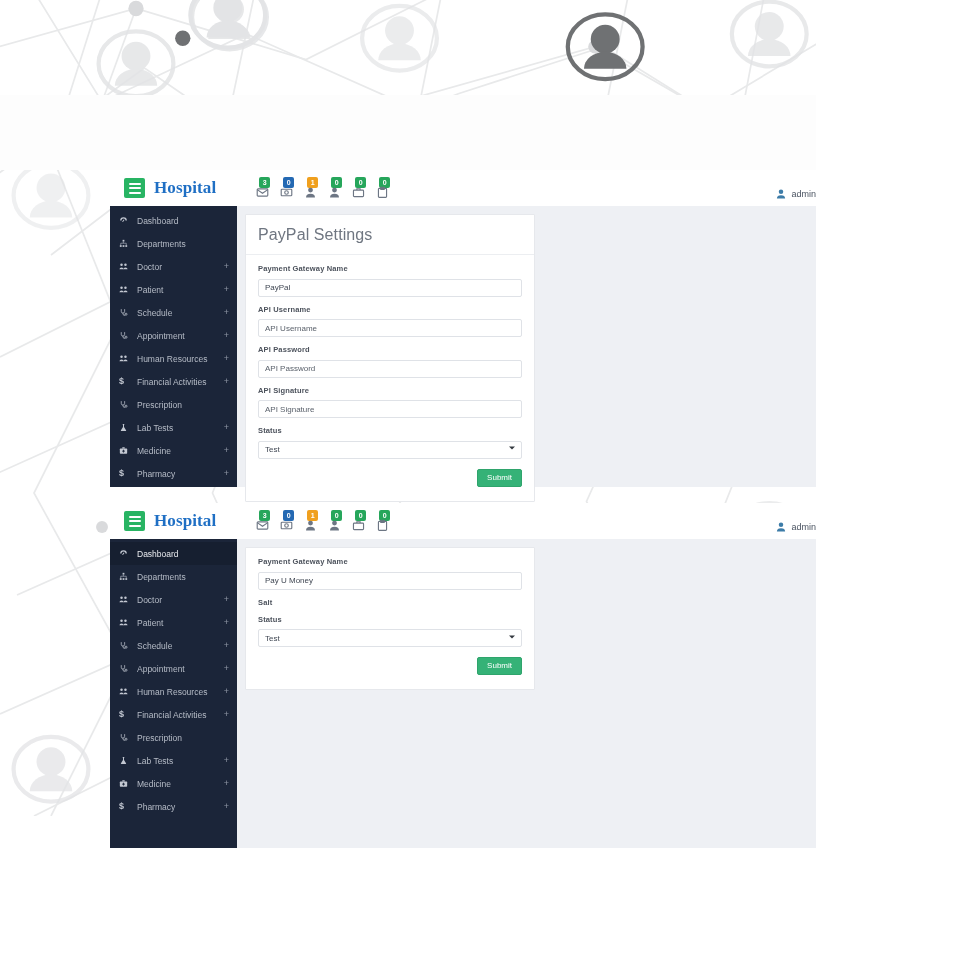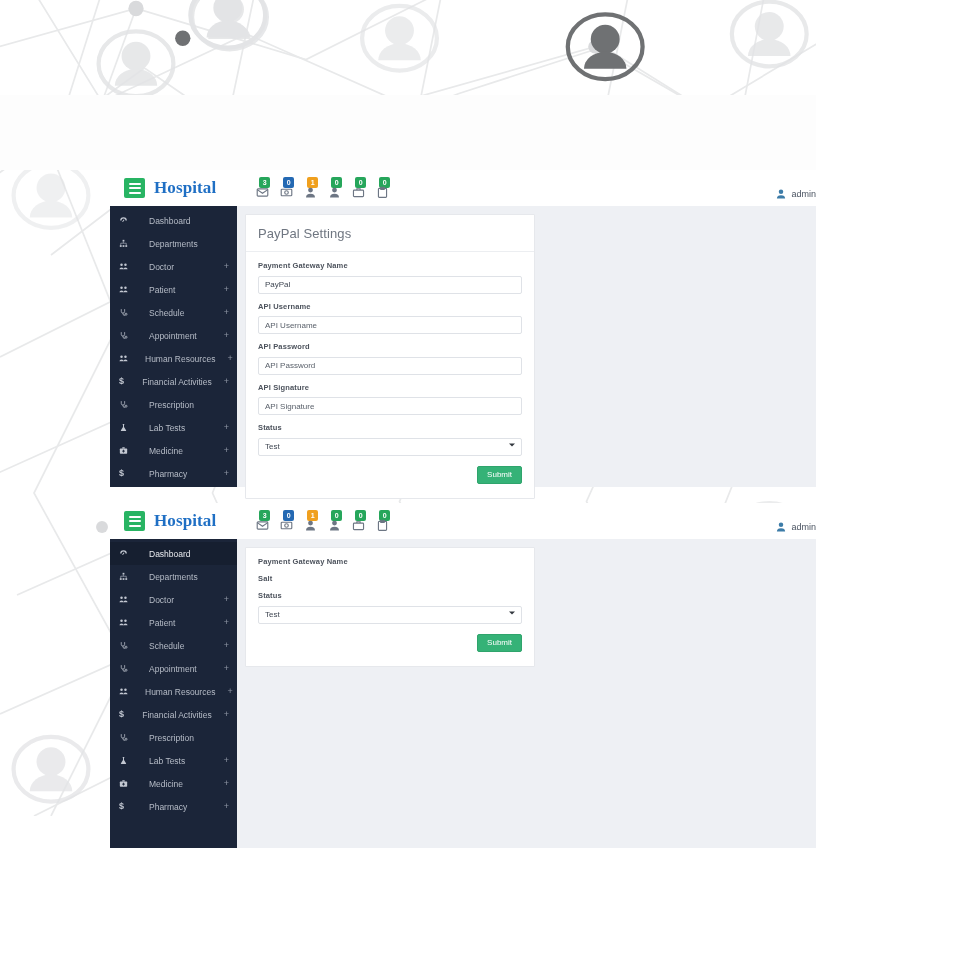--- a/index.html
+++ b/index.html
@@ -126,21 +126,20 @@
   }
   .side-item {
     display: flex;
     align-items: center;
     height: 23px;
     padding: 0 8px 0 9px;
     color: #b6bcc7;
     font-size: 8.5px;
     cursor: pointer;
     position: relative;
-    gap: 12px;
   }
   .side-item.active { background: #161f30; color: #e8eaee; }
   .side-ic {
     width: 13px;
     display: flex; align-items: center; justify-content: flex-start;
     color: #c3c8d2;
     margin-right: 5px;
   }
   .side-ic svg { width: 9px; height: 9px; display: block; }
   .side-ic .dollar { font-size: 9px; font-weight: 700; line-height: 1; font-family: "Liberation Sans", sans-serif; }
@@ -163,21 +162,21 @@
     width: 290px;
     background: #ffffff;
     border: 1px solid #e6e8ec;
     border-radius: 1px;
   }
   .card-head {
     padding: 11px 12px 10px 12px;
     border-bottom: 1px solid #eceef1;
   }
   .card-title {
-    font-size: 13px;
+    font-size: 16px;
     color: #6f7681;
     font-weight: 400;
     letter-spacing: .1px;
   }
   .card-body { padding: 9px 12px 14px 12px; }
 
   .form-group { margin-bottom: 8px; }
   .form-label {
     display: block;
     font-size: 7.5px;
@@ -776,20 +775,21 @@
           <span class="side-plus">+</span>
         </div>
       </nav>
 
       <main class="content">
         <section class="card">
           <div class="card-body">
 
             <div class="form-group">
               <label class="form-label">Payment Gateway Name</label>
+              <input class="form-control" type="text" value="Pay U Money" style="">
             </div>
 
 
             <div class="form-group">
               <label class="form-label">Salt</label>
             </div>
 
             <div class="form-group">
               <label class="form-label">Status</label>
               <div class="select-wrap">

